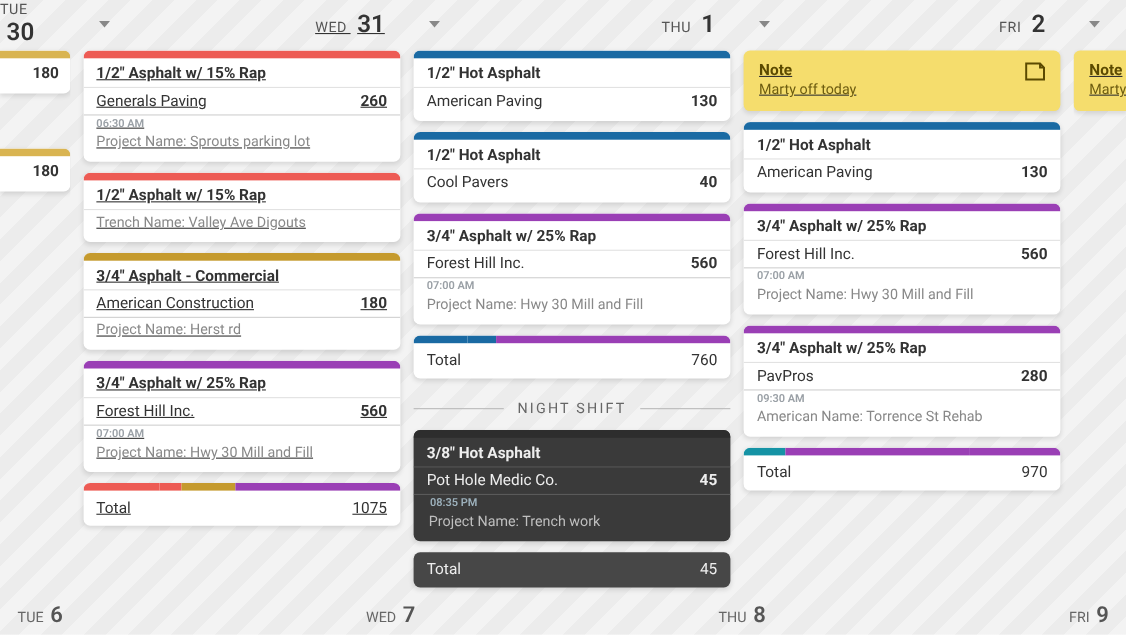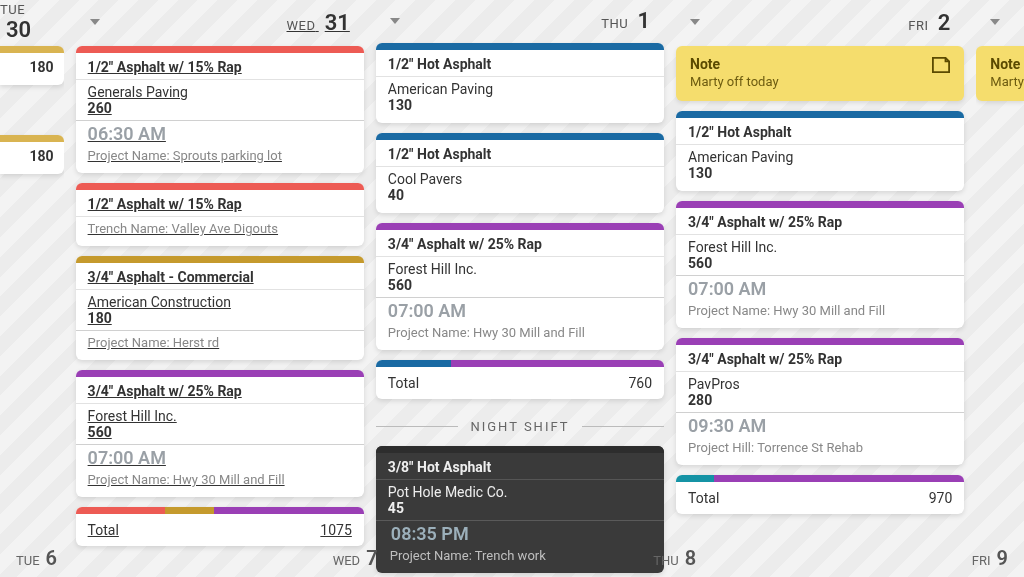--- a/index.html
+++ b/index.html
@@ -39,20 +39,21 @@
     cursor: pointer;
   }
   .cards { display: flex; flex-direction: column; gap: 10px; padding: 2px 0; }
 
   .note-card {
     background: #f5dd6d;
     border-radius: 6px;
     padding: 10px 14px 12px;
     box-shadow: 0 2px 4px rgba(0,0,0,.1);
     position: relative;
+    text-decoration: underline;
   }
   .note-title { font-weight: 700; font-size: 14px; color: #5b4a00; }
   .note-body  { font-size: 13px; color: #6d5c10; margin-top: 2px; }
   .note-icon { position:absolute; top:10px; right:12px; }
 
   .card {
     background: #fff;
     border-radius: 6px;
     box-shadow: 0 2px 5px rgba(0,0,0,.12);
     overflow: hidden;
@@ -60,24 +61,24 @@
   }
   .card-top { height: 7px; }
   .card-head {
     padding: 6px 12px 4px;
     font-weight: 700;
     border-bottom: 1px solid #e2e2e2;
   }
   .card-row {
     padding: 4px 12px;
     border-bottom: 1px solid #d0d0d0;
-    display:flex; justify-content:space-between;flex-direction:column;
+    display:flex; justify-content:space-between;
   }
   .card-row span:last-child { font-weight:700; }
-  .card-meta { padding: 2px 12px 0; color:#9aa0a6; font-weight:600; font-size:18px;}
+  .card-meta { padding: 2px 12px 0; color:#9aa0a6; font-weight:600; font-size:10px;}
   .card-sub  { padding: 4px 12px 10px; color:#888; font-size:13px;}
 
   .total-card .bar { height:7px; display:flex; }
   .total-card .bar span{ display:block; height:100%; }
   .total-body { padding:8px 12px; display:flex; justify-content:space-between; font-size:14px;}
   .total-body .v { font-weight:400; }
 
   .shift-label {
     display:flex; align-items:center; gap:12px;
     color:#666; font-size:13px; letter-spacing:2px; margin:10px 0 2px;
@@ -296,21 +297,21 @@
         <div class="card-sub">Project Name: Hwy 30 Mill and Fill</div>
       </div>
       <div class="card">
         <div class="card-top c-purple"></div>
         <div class="card-head">3/4" Asphalt w/ 25% Rap</div>
         <div class="card-row">
             <span>PavPros</span>
             <span>280</span>
           </div>
         <div class="card-meta">09:30 AM</div>
-        <div class="card-sub">Project Hill: Torrence St Rehab</div>
+        <div class="card-sub">American Name: Torrence St Rehab</div>
       </div>
       <div class="card total-card">
         <div class="bar">
             <span class="c-teal" style="width:13%"></span>
             <span class="c-purple" style="width:58%"></span>
             <span class="c-purple" style="width:29%"></span>
           </div>
         <div class="total-body">
             <span>Total</span>
             <span class="v">970</span>

